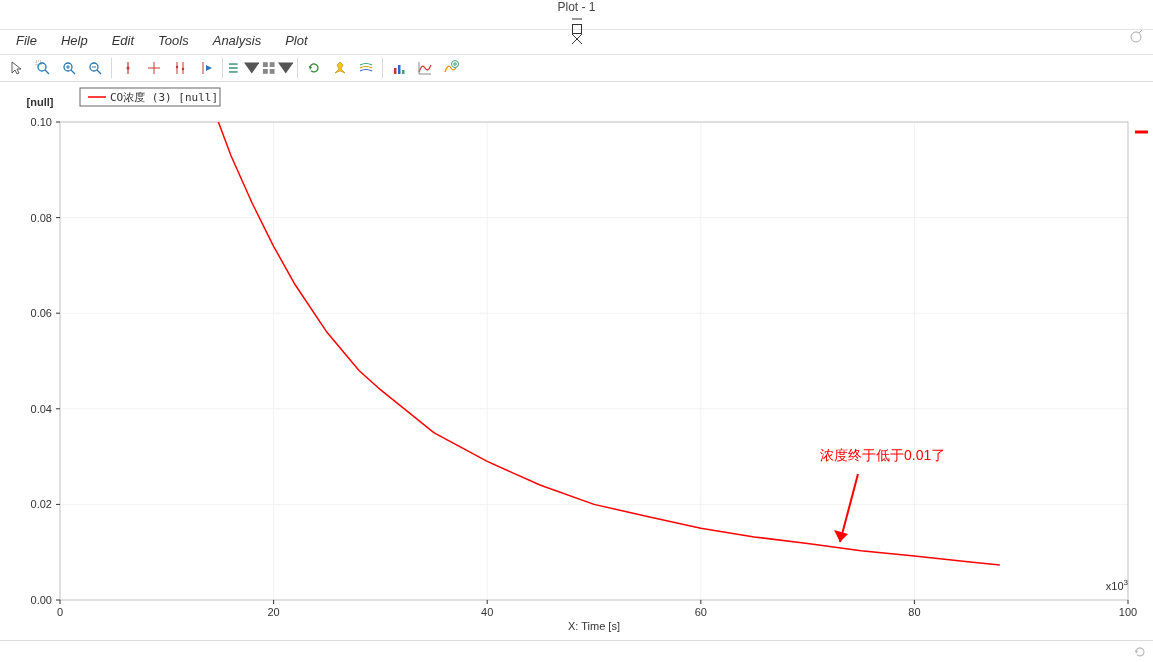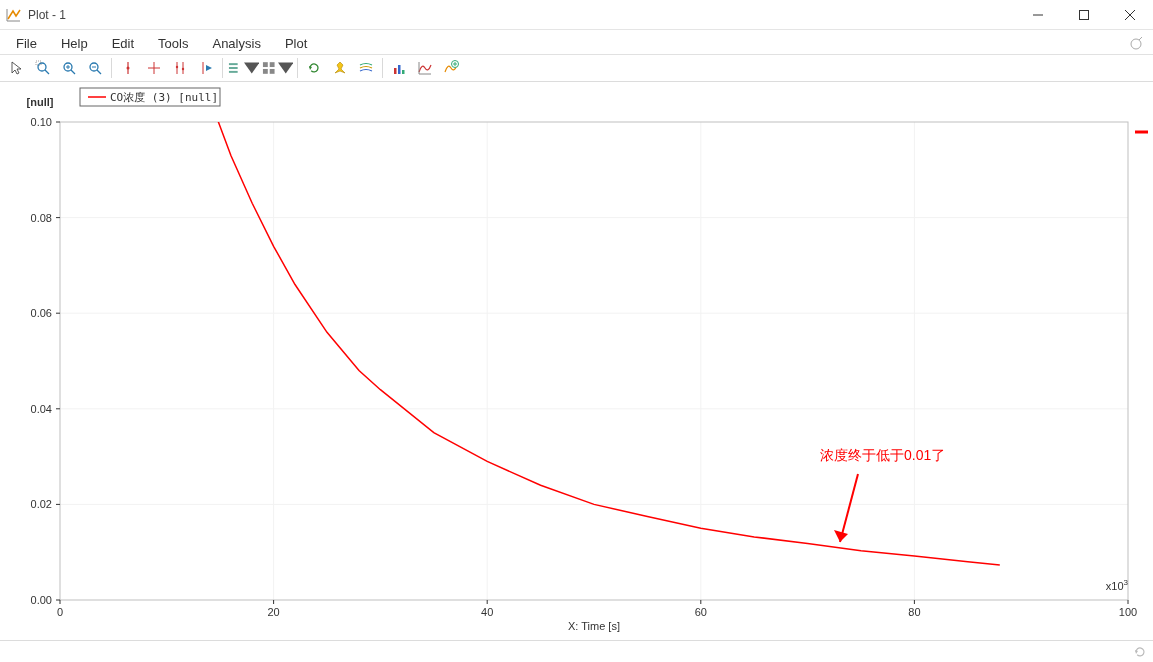--- a/index.html
+++ b/index.html
@@ -1,27 +1,27 @@
 <!DOCTYPE html>
 <html><head>
 <meta charset="utf-8">
 <style>
   * { box-sizing: border-box; margin: 0; padding: 0; }
   html, body { width: 1153px; height: 662px; font-family: "Segoe UI", "Microsoft YaHei", sans-serif; font-size: 12px; background: #fff; overflow: hidden; }
 
   
-  .titlebar { height: 30px; display: flex; align-items: center; border-bottom: 1px solid #e5e5e5; }
+  .titlebar { height: 30px; display: flex; align-items: center; border-bottom: 1px solid #e5e5e5; flex-direction: column; }
   .titlebar .app-icon { width: 16px; height: 16px; margin: 0 6px; }
   .titlebar .title { flex: 0 0 auto; color: #444; font-size: 12px; }
   .titlebar .spacer { flex: 1; }
   .winbtn { width: 46px; height: 30px; display: flex; align-items: center; justify-content: center; color: #333; }
   .winbtn svg { width: 10px; height: 10px; }
 
   
-  .menubar { height: 24px; display: flex; align-items: flex-end; padding: 0 4px; position: relative; }
+  .menubar { height: 24px; display: flex; align-items: flex-start; padding: 0 4px; position: relative; font-style: italic; }
   .menuitem { padding: 3px 12px; color: #333; font-size: 13px; }
   .help-region { margin-left: auto; padding-right: 6px; }
 
   
   .toolbar { height: 28px; border-top: 1px solid #e1e1e1; border-bottom: 1px solid #dcdcdc; display: flex; align-items: center; padding: 0 4px; gap: 0; }
   .tbtn { width: 26px; height: 24px; display: flex; align-items: center; justify-content: center; border: 1px solid transparent; }
   .tbtn svg { width: 16px; height: 16px; }
   .tsep { width: 1px; height: 20px; background: #d9d9d9; margin: 0 3px; }
   .tbtn.dd { width: 34px; }
   .tbtn .chev { margin-left: 1px; }

